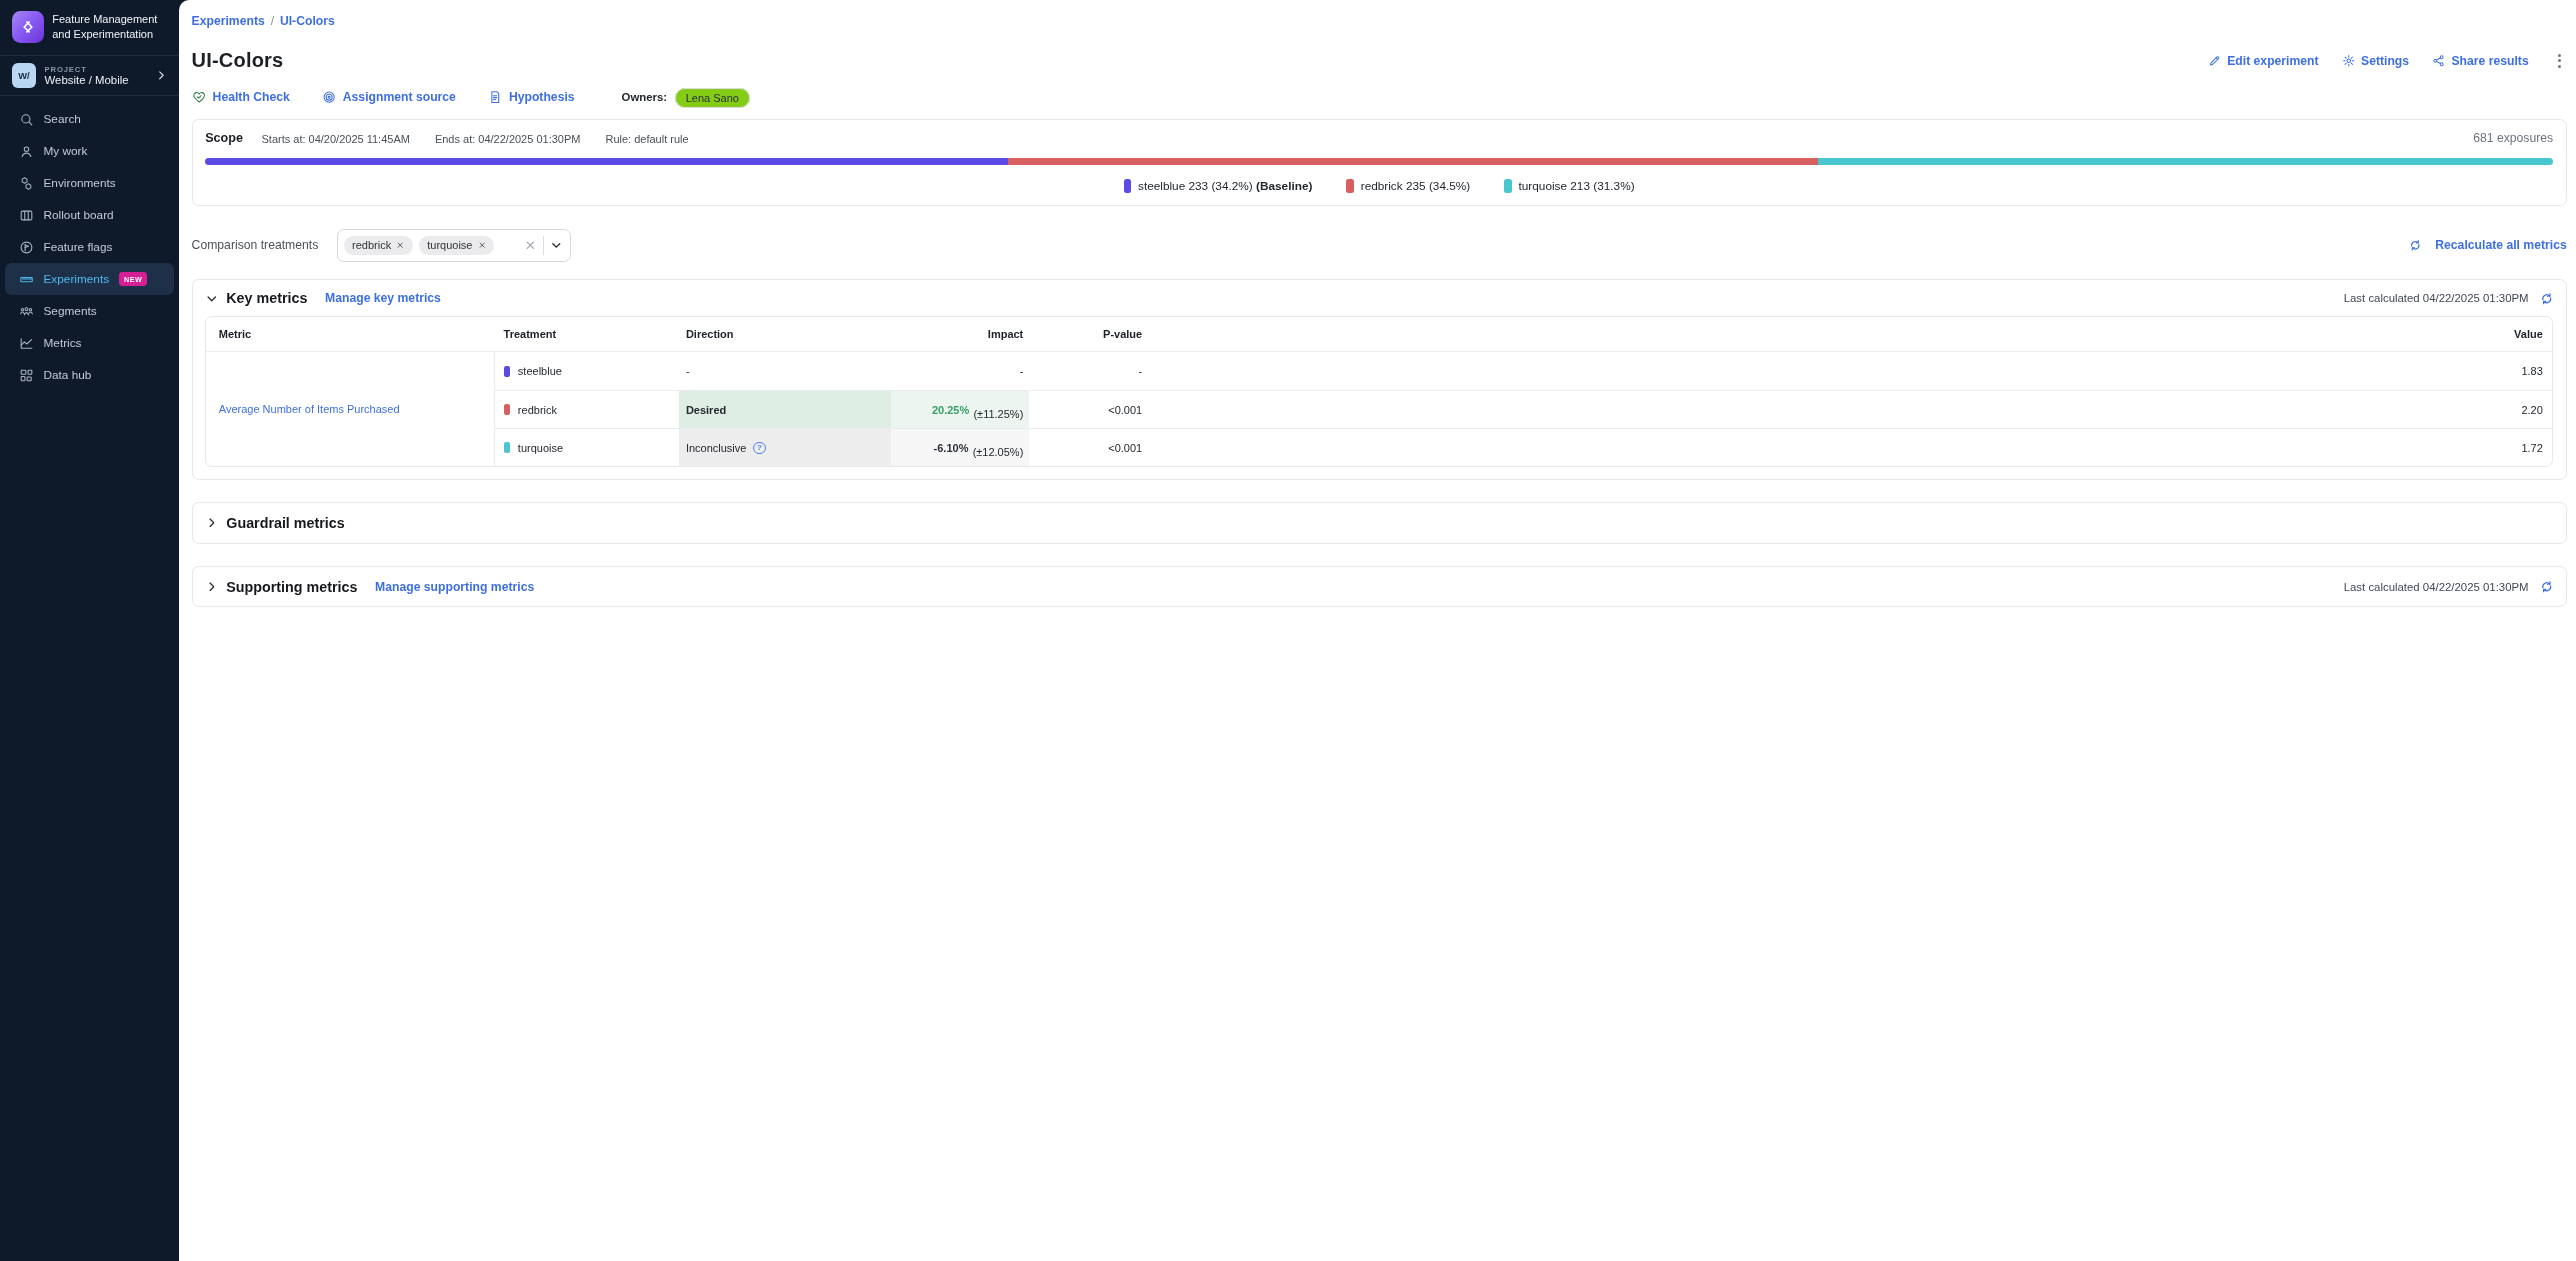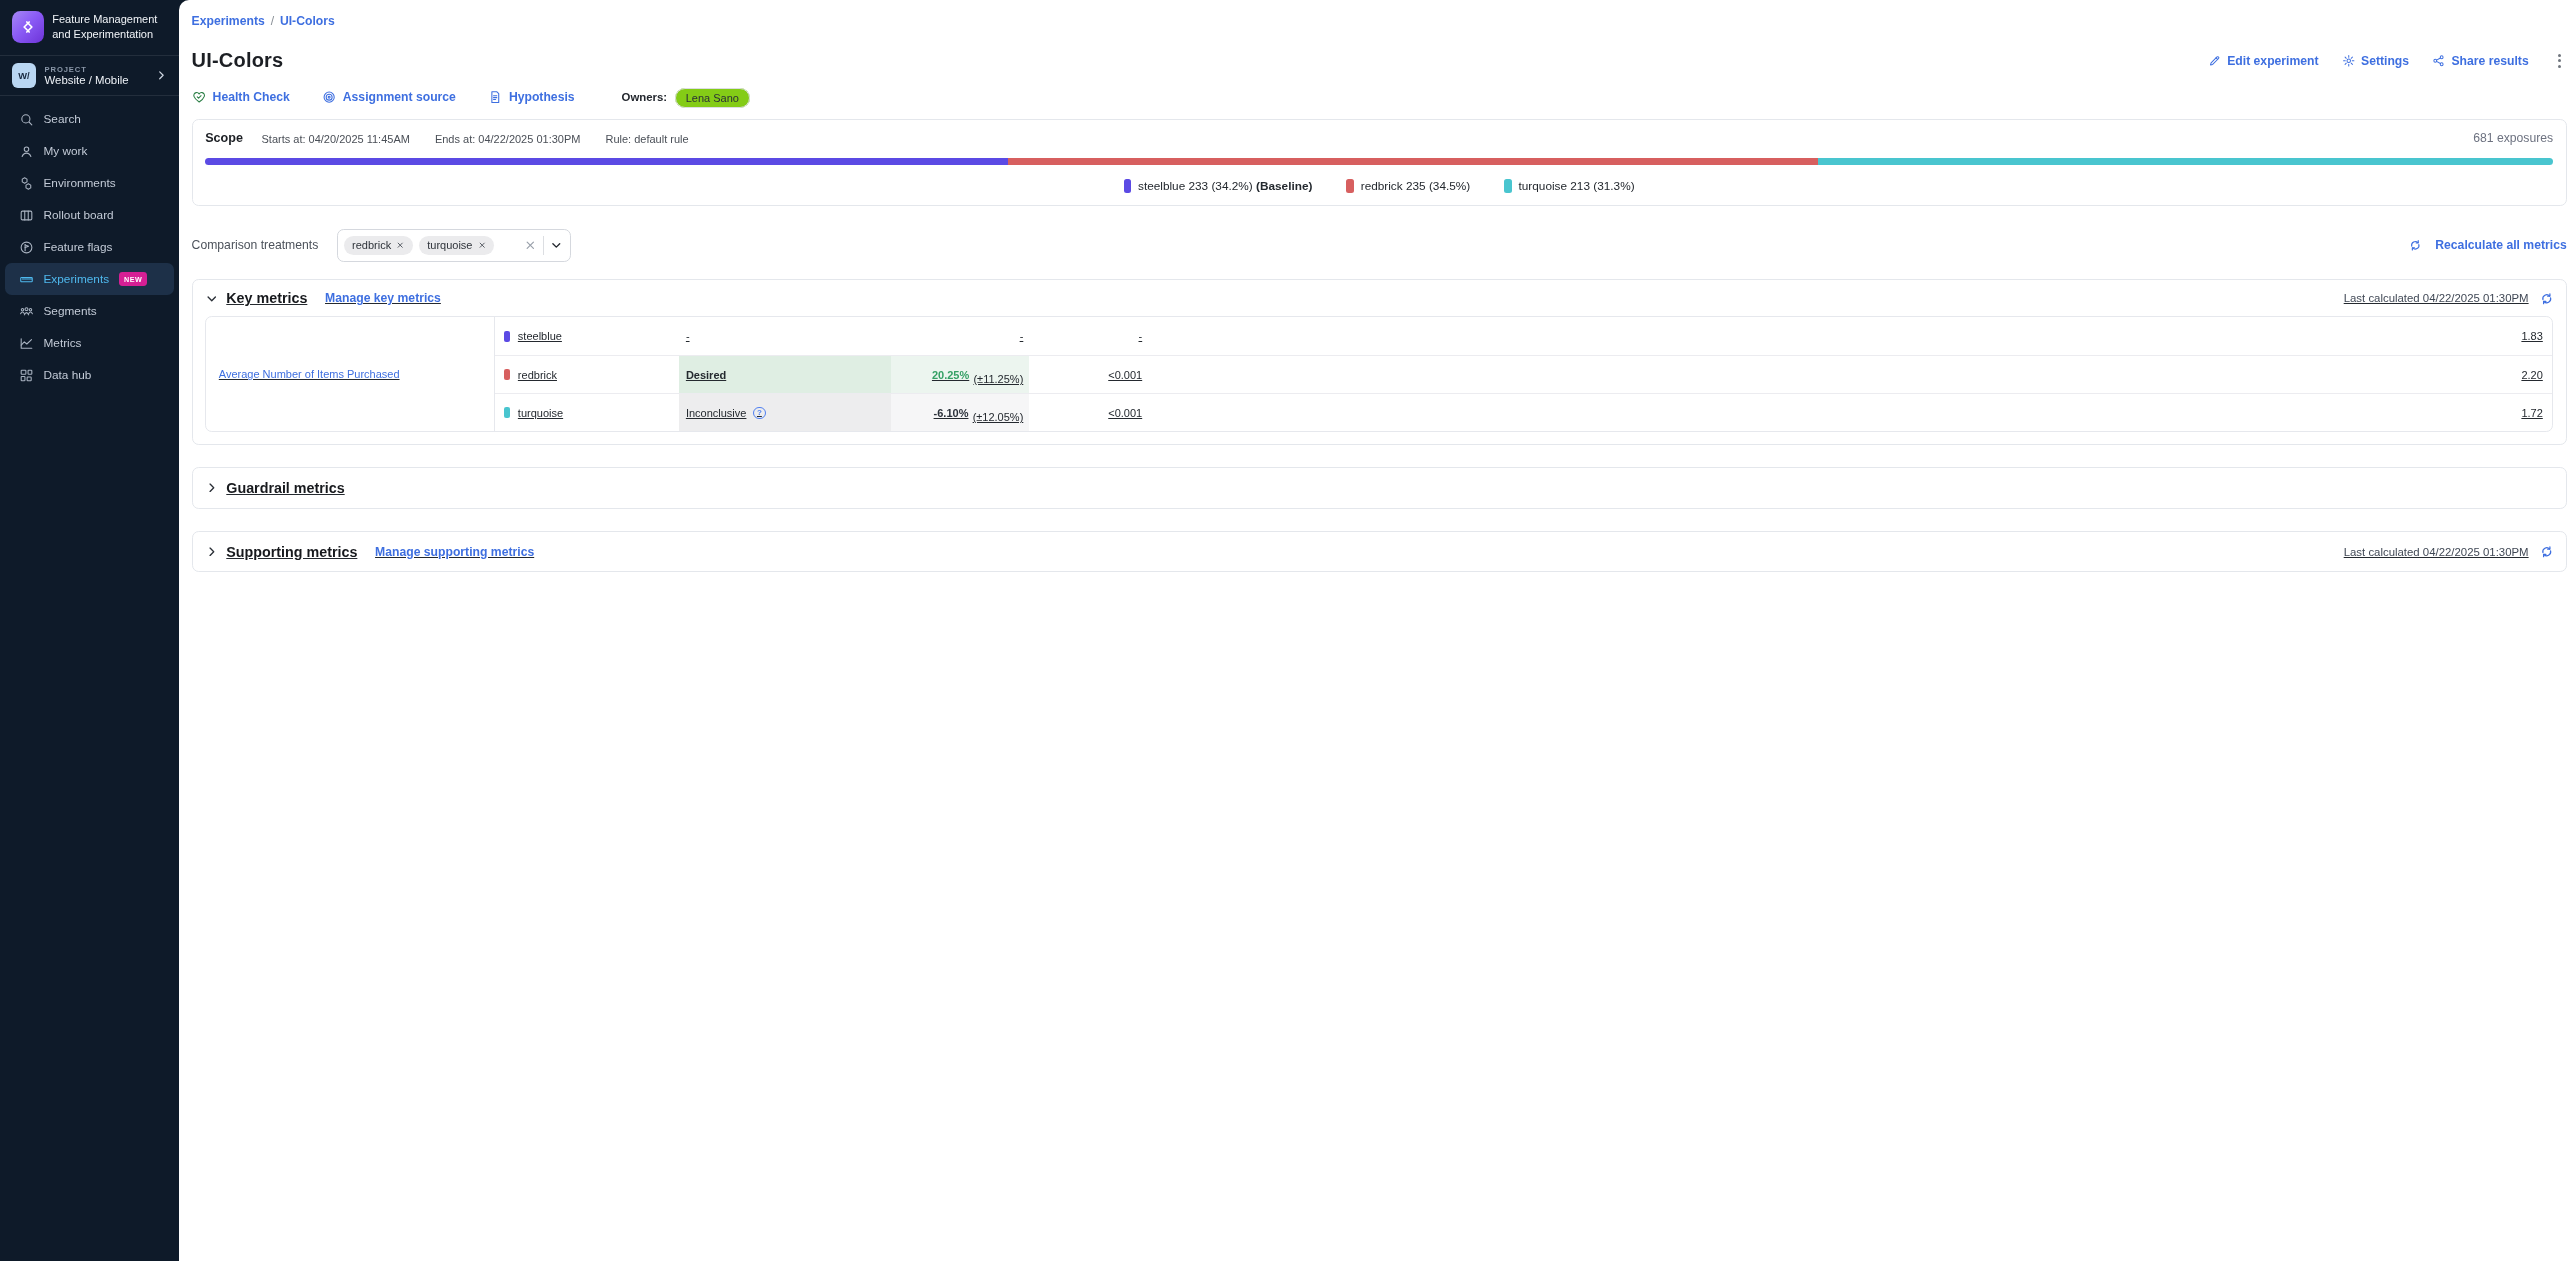--- a/index.html
+++ b/index.html
@@ -77,21 +77,21 @@
   .chip { background:#ebebed; border-radius:11.8px; padding:3.4px 8.4px; font-size:11px; color:#2f343b;
           display:flex; align-items:center; gap:5px; }
   .chip svg { width:8.4px; height:8.4px; color:#4a4f57; cursor:pointer; }
   .ms-clear { margin-left:auto; width:12.6px; height:12.6px; color:#9aa1ab; cursor:pointer; }
   .ms-sep { width:0.8px; height:18.5px; background:#dcdee2; }
   .ms-caret { width:12.6px; height:12.6px; color:#23272e; }
   .recalc { margin-left:auto; display:flex; align-items:center; gap:14px; color:#3e6fe0;
             font-size:12.2px; font-weight:700; cursor:pointer; }
   .recalc svg { width:12.6px; height:12.6px; }
 
-  .section-card { margin-top:17.7px; padding:10px 12.6px 11.8px 12.6px;text-decoration:underline; }
+  .section-card { margin-top:17.7px; padding:10px 12.6px 11.8px 12.6px; }
   .section-head { display:flex; align-items:center; }
   .section-chevron { width:13.5px; height:13.5px; color:#2a2f36; margin-right:7.6px; cursor:pointer; }
   .section-title { font-size:14.3px; font-weight:700; color:#17191d; }
   .manage-link { margin-left:17.7px; color:#3e6fe0; font-size:12.2px; font-weight:600; cursor:pointer; }
   .last-calc { margin-left:auto; display:flex; align-items:center; gap:11px; font-size:11.4px; color:#404855; }
   .last-calc svg { width:13.5px; height:13.5px; color:#3e6fe0; cursor:pointer; }
 
   .km-table { margin-top:10px; border:0.8px solid #e6e8ed; border-radius:6.7px; overflow:hidden; }
   .km-head { display:flex; height:35px; align-items:center; border-bottom:0.8px solid #ececf0; }
   .km-head .cell { font-size:11px; font-weight:700; color:#1d2129; }
@@ -380,20 +380,28 @@
         <span>Last calculated 04/22/2025 01:30PM</span>
         <svg viewBox="0 0 24 24" fill="none" stroke="currentColor" stroke-width="2.2" stroke-linecap="round" stroke-linejoin="round">
           <path d="M5.2 13.5a7 7 0 0 1 11.9-6.4"></path>
             <polyline points="17.6,3.2 17.6,7.3 13.5,7.3"></polyline>
           <path d="M18.8 10.5a7 7 0 0 1-11.9 6.4"></path>
             <polyline points="6.4,20.8 6.4,16.7 10.5,16.7"></polyline>
         </svg>
       </span>
     </div>
     <div class="km-table">
+      <div class="km-head" id="kmHead">
+          <div class="cell c0">Metric</div>
+          <div class="cell c1">Treatment</div>
+          <div class="cell c2">Direction</div>
+          <div class="cell c3">Impact</div>
+          <div class="cell c4">P-value</div>
+          <div class="cell c5">Value</div>
+        </div>
       <div class="km-body">
         <div class="km-metric-cell">
           <a class="metric-link">Average Number of Items Purchased</a>
         </div>
         <div class="km-rows" id="kmRows">
             <div class="km-row">
               <div class="cell c1">
                 <span class="t-swatch" style="background: rgb(91, 74, 228);"></span>
                 <span>steelblue</span>
               </div>

